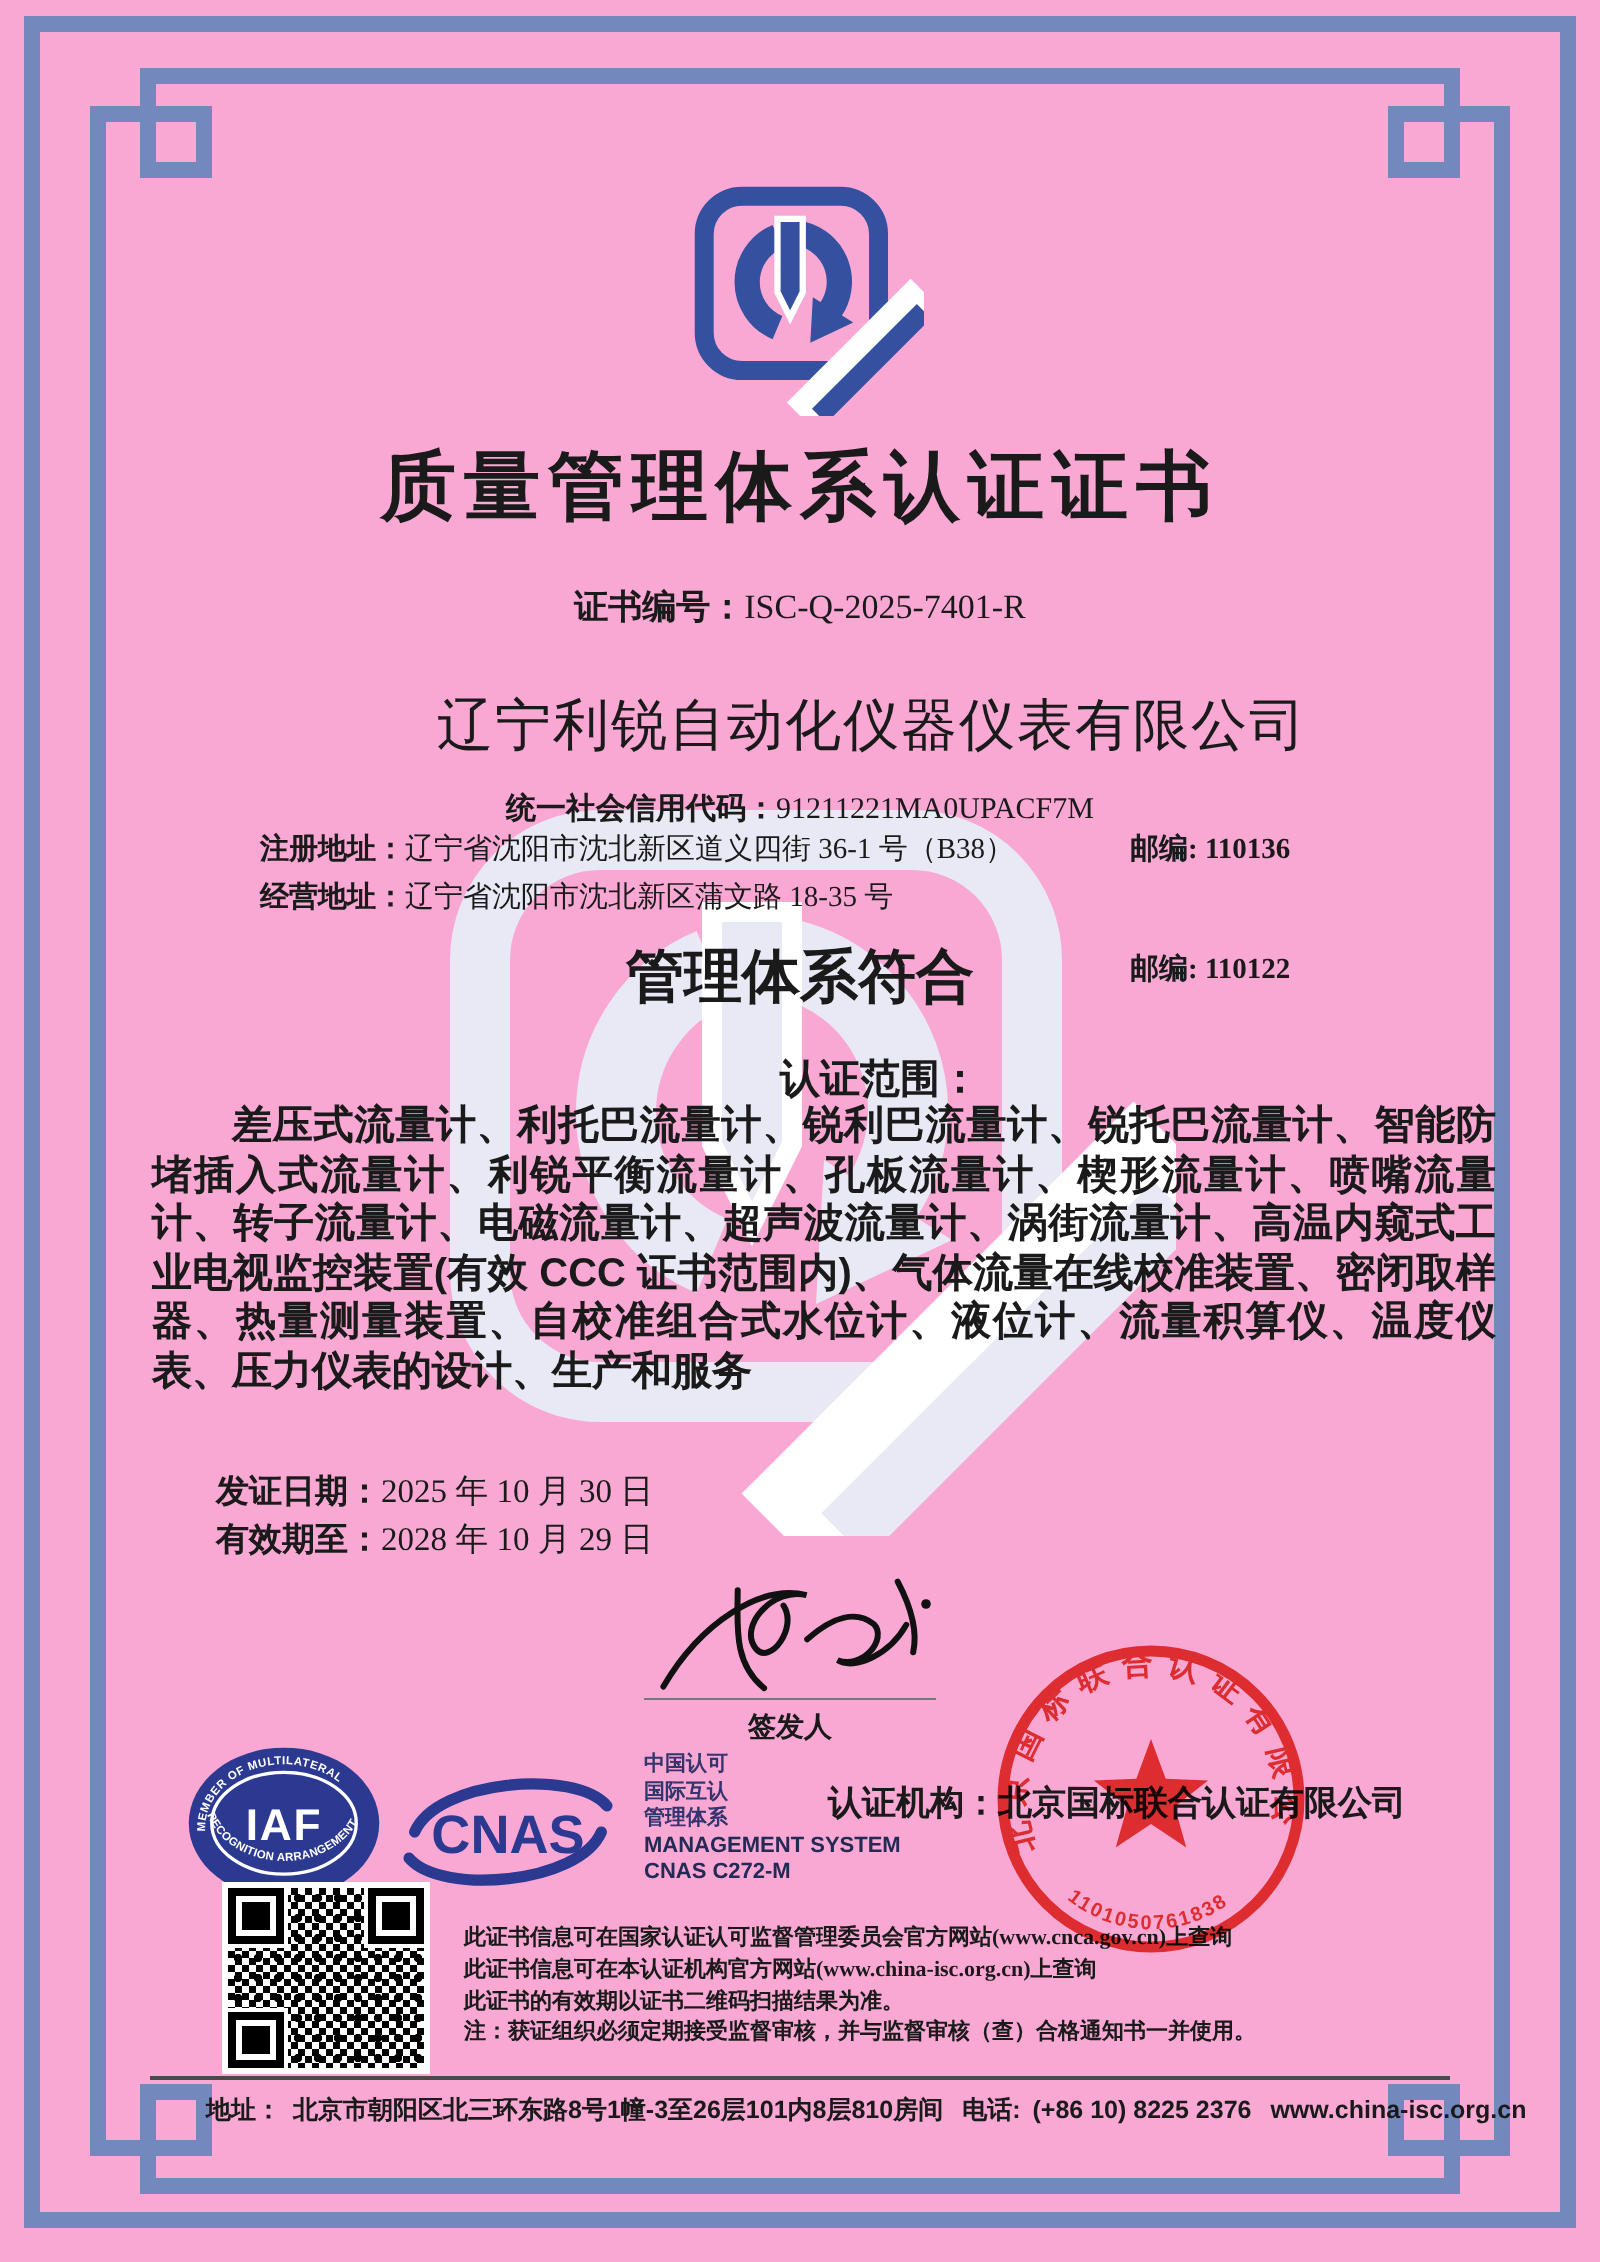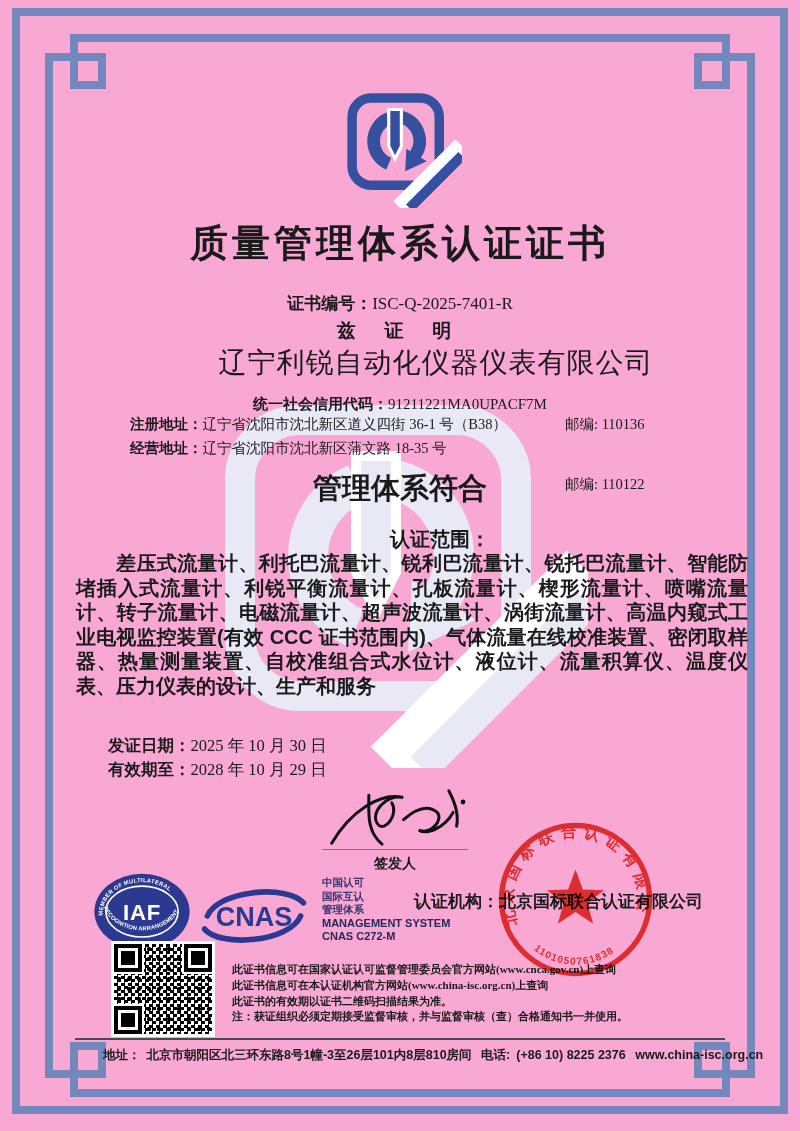--- a/index.html
+++ b/index.html
@@ -22,21 +22,21 @@
   #certno .lbl{font-weight:bold;}
   #hereby{top:318px;font-size:19px;font-weight:bold;letter-spacing:12px;z-index:2;}
   #company{top:344px;font-size:28px;letter-spacing:1px;z-index:2;padding-left:36px;}
 
   
   .labelB{font-family:"Liberation Sans","DejaVu Sans",sans-serif;font-weight:bold;}
   #credit{top:395px;font-size:15px;z-index:2;}
   .addr-row{font-size:14.5px;z-index:2;white-space:nowrap;}
   #reg-row{left:130px;top:415px;}
   #biz-row{left:130px;top:439px;}
-  .zip{font-size:14.5px;z-index:2;white-space:nowrap;}
+  .zip{font-size:14.5px;z-index:2;white-space:nowrap;font-weight:bold;}
   #reg-zip{left:565px;top:415px;}
   #biz-zip{left:565px;top:439px;margin-top:36px;}
 
   
   #conform{top:469px;font-size:29px;font-weight:bold;z-index:2;}
   #standard{top:499px;font-size:22px;z-index:2;}
   #scope-h{top:526px;font-size:20px;font-weight:bold;z-index:2;padding-left:40px;}
   #scope{left:64px;top:551px;width:672px;font-family:"Liberation Sans","DejaVu Sans",sans-serif;
          font-weight:bold;font-size:20px;line-height:24.6px;text-align:justify;
          text-indent:2em;z-index:2;margin-left:12px;}
@@ -132,21 +132,20 @@
   <svg id="logo" width="120" height="120" viewBox="0 0 190 190" color="#34509e">
     <use href="#isc-logo"></use>
   </svg>
 
   <div id="title" class="abs center">质量管理体系认证证书</div>
 
   <div id="certno" class="abs center">
     <span class="lbl">证书编号：</span><span>ISC-Q-2025-7401-R</span>
   </div>
 
-  <div id="hereby" class="abs center">兹 证 明</div>
   <div id="company" class="abs center">辽宁利锐自动化仪器仪表有限公司</div>
 
   <div id="credit" class="abs center">
     <span class="labelB">统一社会信用代码：</span><span>91211221MA0UPACF7M</span>
   </div>
 
   <div id="reg-row" class="abs addr-row">
     <span class="labelB">注册地址：</span><span>辽宁省沈阳市沈北新区道义四街 36-1 号（B38）</span>
   </div>
   <div id="reg-zip" class="abs zip">邮编: 110136</div>

